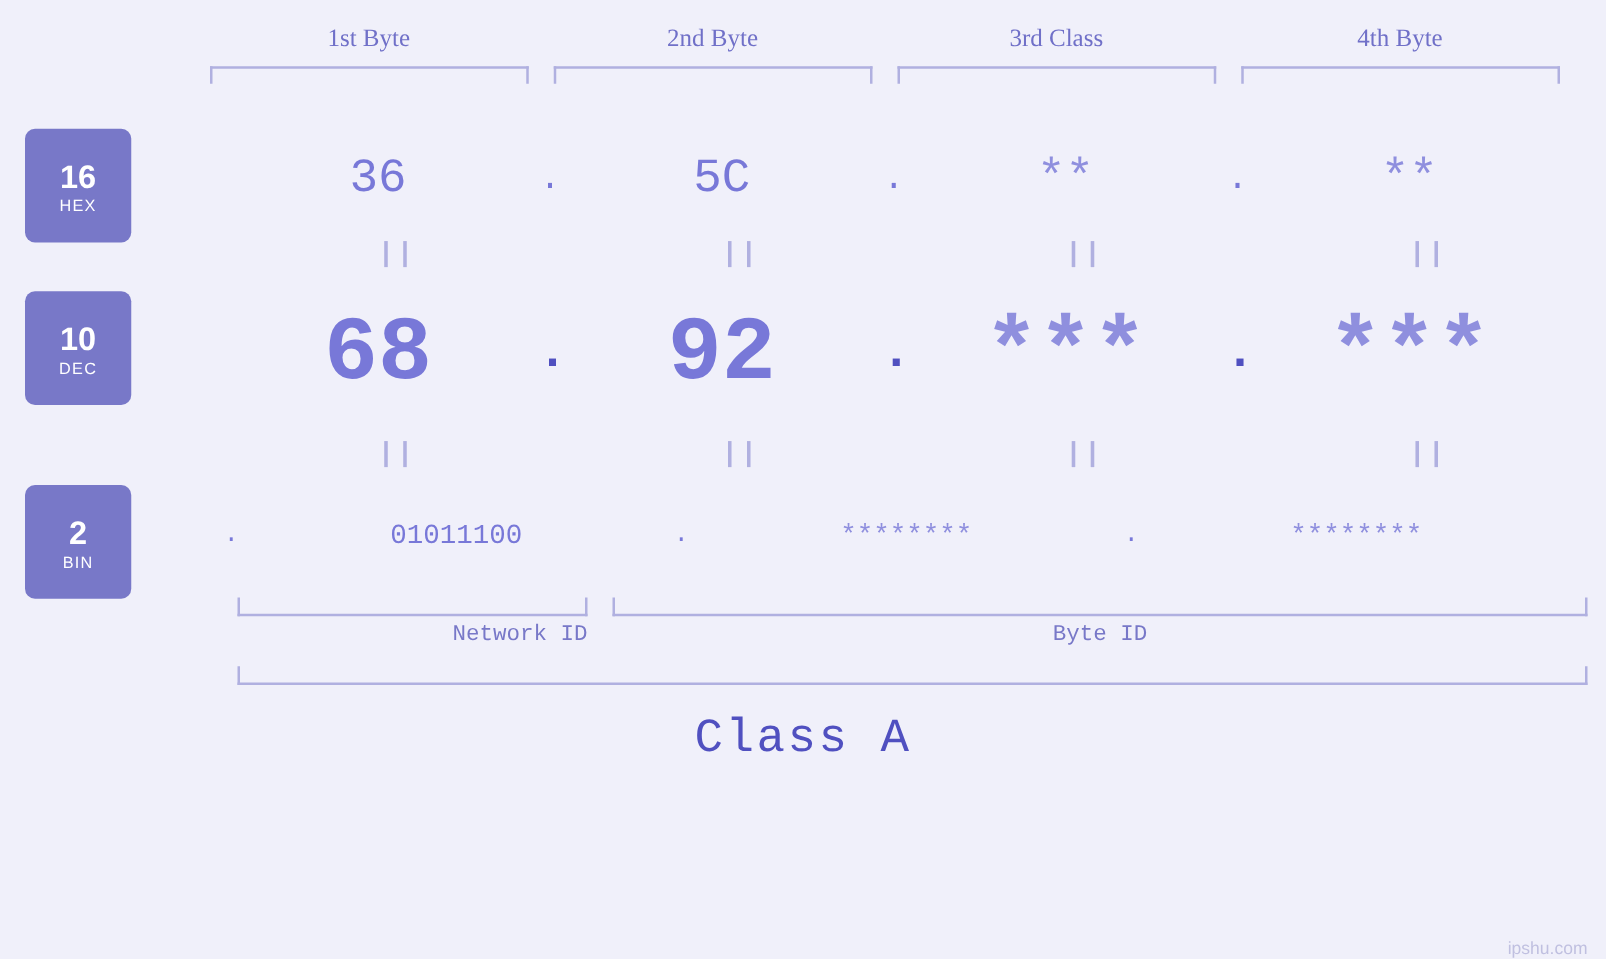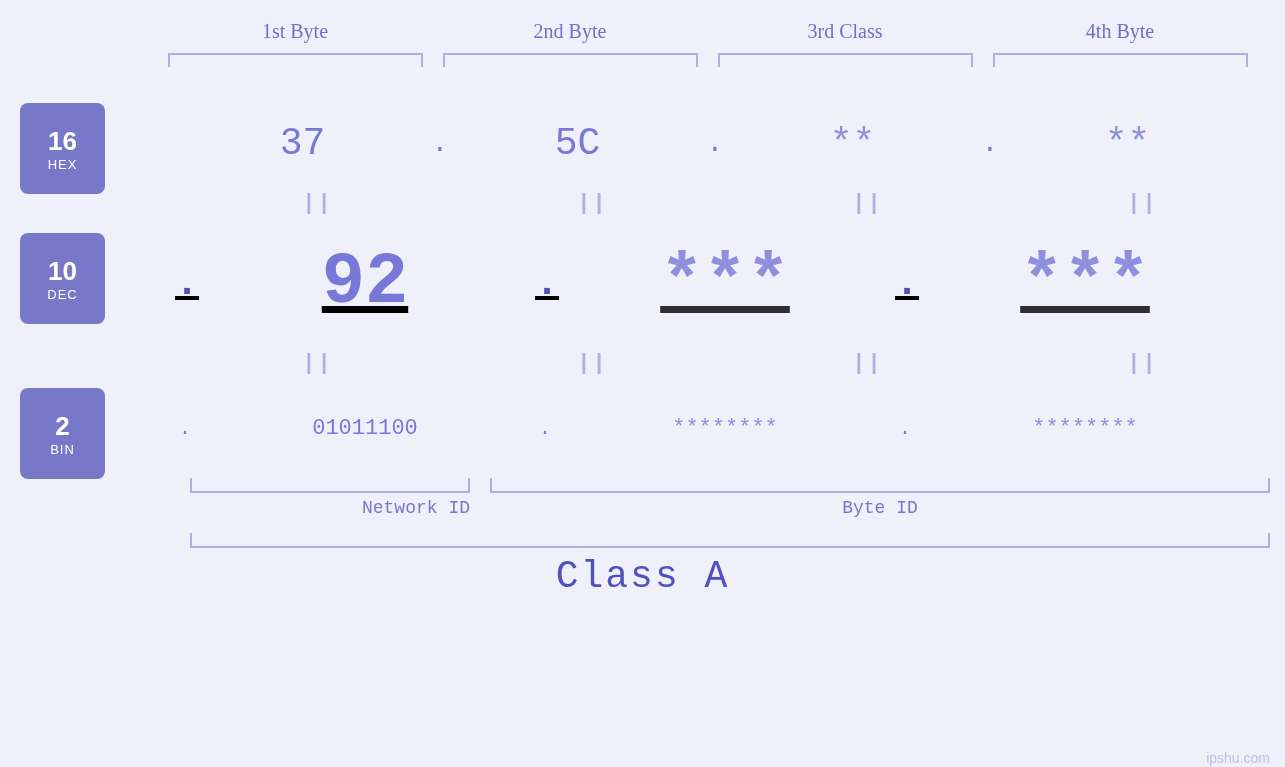--- a/index.html
+++ b/index.html
@@ -229,21 +229,21 @@
       height: 15px;
       border: 2px solid #b0b0e0;
       border-top: none;
       margin-top: 15px;
     }
 
     
     .class-label {
       color: #5050c0;
       font-size: 38px;
-      margin-top: 7px;
+      margin-top: 22px;
       letter-spacing: 2px;
       text-align: center;
       width: 100%;
       text-align: center;
     }
 
     
     .watermark {
       position: absolute;
       bottom: 1px;
@@ -277,21 +277,21 @@
     <div class="bracket"></div>
   </div>
 
   <div class="hex-row" style="position:relative;">
 
     <div class="badge" style="position:absolute; left:20px; top:0;">
       <span style="font-size:26px; font-weight:bold;">16</span>
       <span class="base-label">HEX</span>
     </div>
     <div class="values-container">
-      <div class="byte-value hex-val">37</div>
+      <div class="byte-value hex-val">36</div>
       <div class="dot" style="font-size:28px;">.</div>
       <div class="byte-value hex-val">5C</div>
       <div class="dot" style="font-size:28px;">.</div>
       <div class="byte-value hex-val asterisk">**</div>
       <div class="dot" style="font-size:28px;">.</div>
       <div class="byte-value hex-val asterisk">**</div>
     </div>
   </div>
 
   <div class="equals-row">
@@ -305,26 +305,27 @@
     <div class="eq-spacer"></div>
     <div class="equals-item">
         <span class="eq-sign">||</span>
       </div>
     <div class="eq-spacer"></div>
     <div class="equals-item">
         <span class="eq-sign">||</span>
       </div>
   </div>
 
-  <div class="dec-row" style="position:relative;text-decoration:underline;">
+  <div class="dec-row" style="position:relative;">
     <div class="badge" style="position:absolute; left:20px; top:10px;">
       <span style="font-size:26px; font-weight:bold;">10</span>
       <span class="base-label">DEC</span>
     </div>
     <div class="values-container" style="align-items:center;">
+      <div class="byte-value dec-val">68</div>
       <div class="dot dec-dot">.</div>
       <div class="byte-value dec-val">92</div>
       <div class="dot dec-dot">.</div>
       <div class="byte-value dec-val asterisk">***</div>
       <div class="dot dec-dot">.</div>
       <div class="byte-value dec-val asterisk">***</div>
     </div>
   </div>
 
   <div class="equals-row">

